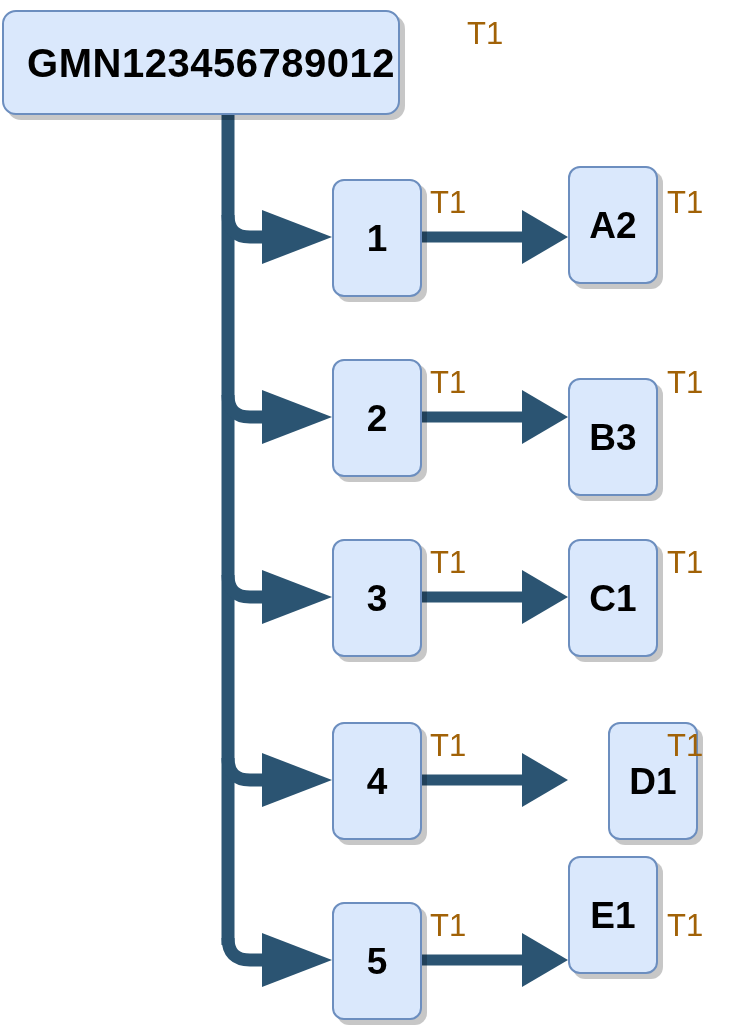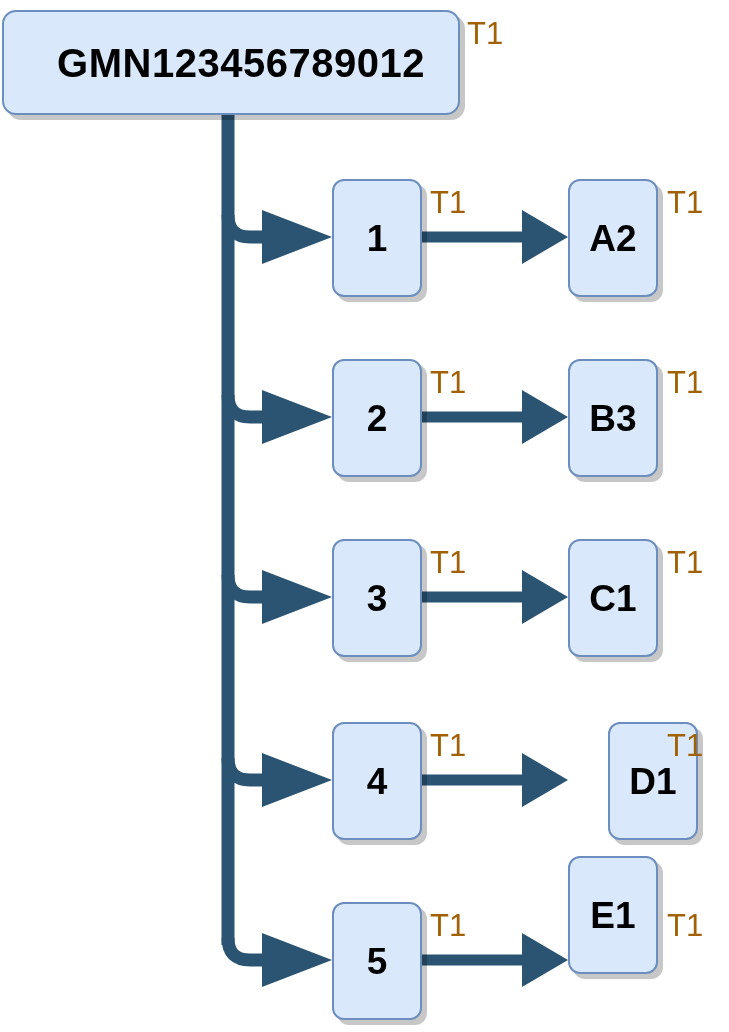--- a/index.html
+++ b/index.html
@@ -45,21 +45,21 @@
     align-items: center;
     justify-content: center;
     color: #000000;
     font-weight: bold;
     line-height: 1;
   }
 
   .node-root {
     left: 2px;
     top: 10px;
-    width: 458px;
+    width: 398px;
     height: 105px;
     border-radius: 14px;
     font-size: 40px;
     letter-spacing: 0.5px;
     padding-left: 20px;
   }
 
   .node-mid,
   .node-leaf {
     width: 90px;
@@ -131,31 +131,31 @@
   <div class="node node-root">
     <span>GMN123456789012</span>
   </div>
   <span class="tag tag-root">T1</span>
 
   <div class="node node-mid" style="top:179px;">
     <span>1</span>
   </div>
   <span class="tag tag-mid" style="top:187px;">T1</span>
 
-  <div class="node node-leaf" style="top:179px;">
+  <div class="node node-leaf" style="top:166px;">
     <span>A2</span>
   </div>
   <span class="tag tag-leaf" style="top:187px;">T1</span>
 
   <div class="node node-mid" style="top:359px;">
     <span>2</span>
   </div>
   <span class="tag tag-mid" style="top:367px;">T1</span>
 
-  <div class="node node-leaf" style="top:359px;">
+  <div class="node node-leaf" style="top:378px;">
     <span>B3</span>
   </div>
   <span class="tag tag-leaf" style="top:367px;">T1</span>
 
   <div class="node node-mid" style="top:539px;">
     <span>3</span>
   </div>
   <span class="tag tag-mid" style="top:547px;">T1</span>
 
   <div class="node node-leaf" style="top:539px;">

